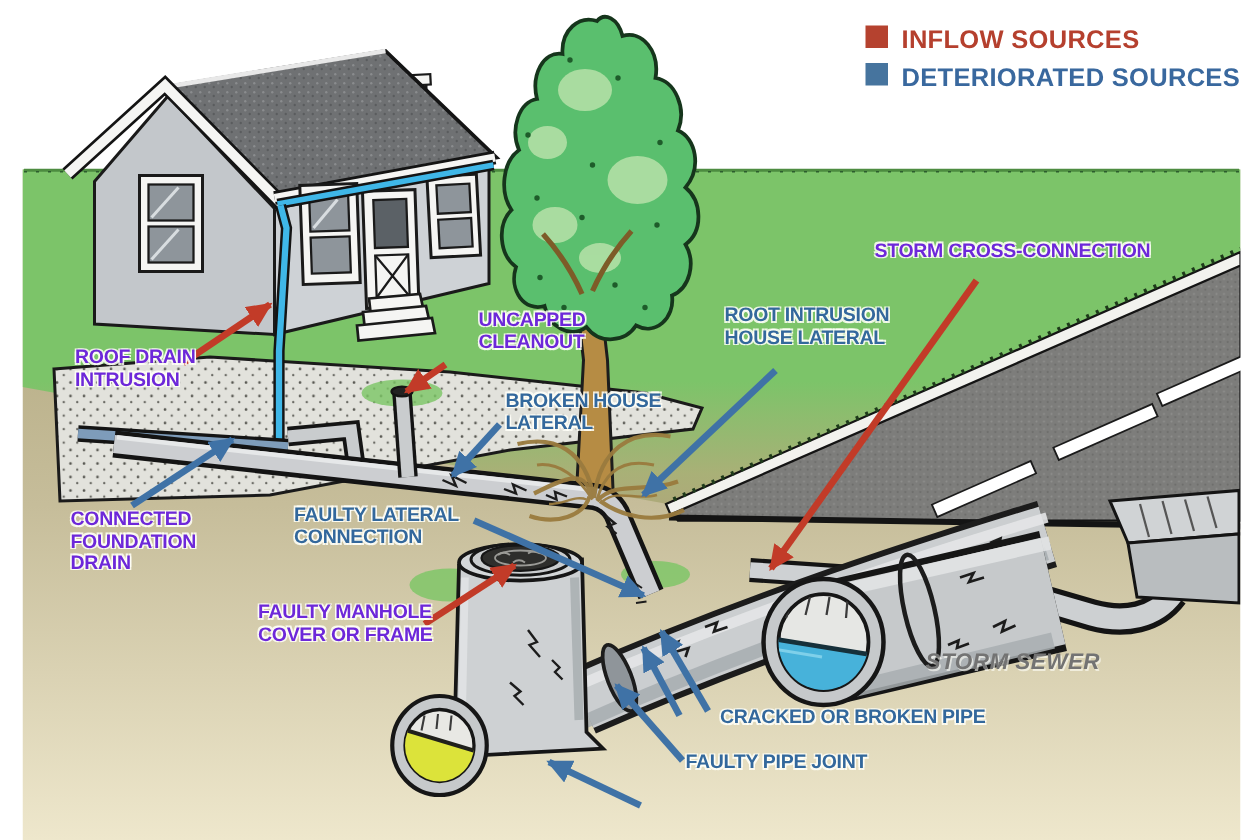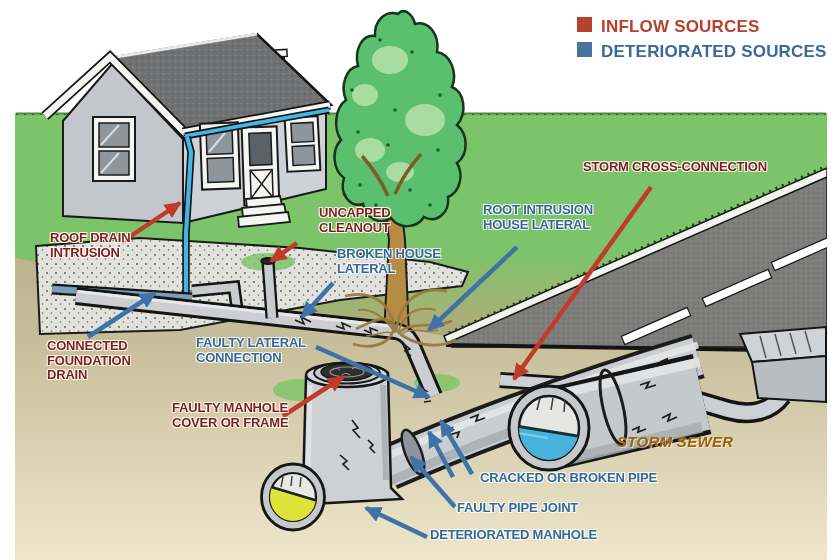--- a/index.html
+++ b/index.html
@@ -3,29 +3,29 @@
 <meta charset="utf-8">
 <style>
   html,body{margin:0;padding:0;background:#fff;}
   #stage{position:relative;width:840px;height:560px;overflow:hidden;background:#fff;
          font-family:"Liberation Sans",sans-serif;}
   #scene{position:absolute;left:0;top:0;}
   .callout{position:absolute;font:700 13px/14.5px "Liberation Sans",sans-serif;
     white-space:pre-line;letter-spacing:-0.2px;
     text-shadow:-1px -1px 0 rgba(255,255,248,.85),1px -1px 0 rgba(255,255,248,.85),
                 -1px 1px 0 rgba(255,255,248,.85),1px 1px 0 rgba(255,255,248,.85);}
-  .red{color:#7f1d1d;padding-left:20px;}
+  .red{color:#6d28d9;padding-left:20px;}
   .blue{color:#33689c;}
   .feature{position:absolute;font:700 italic 15px/16px "Liberation Sans",sans-serif;
-    color:#a16207;letter-spacing:.3px;
+    color:#737373;letter-spacing:.3px;
     text-shadow:1px 1px 0 rgba(255,255,248,.6);}
   #cal-roof-drain{left:30px;top:231px}
   #cal-foundation-drain{left:27px;top:339px}
   #cal-uncapped{left:299px;top:206px}
-  #cal-broken-lateral{left:337px;top:247px}
+  #cal-broken-lateral{left:337px;top:260px}
   #cal-root-intrusion{left:483px;top:203px}
   #cal-storm-cross{left:563px;top:160px}
   #cal-faulty-lateral{left:196px;top:336px}
   #cal-faulty-manhole{left:152px;top:401px}
   #cal-cracked{left:480px;top:471px}
   #cal-joint{left:457px;top:501px}
   #cal-det-manhole{left:430px;top:528px}
   #cal-sanitary{left:117px;top:489px}
   #cal-storm-sewer{left:617px;top:434px}
   #legend{position:absolute;left:577px;top:17px;}
@@ -372,17 +372,16 @@
 LATERAL</div>
 <div class="callout blue" id="cal-root-intrusion">ROOT INTRUSION
 HOUSE LATERAL</div>
 <div class="callout red" id="cal-storm-cross">STORM CROSS-CONNECTION</div>
 <div class="callout blue" id="cal-faulty-lateral">FAULTY LATERAL
 CONNECTION</div>
 <div class="callout red" id="cal-faulty-manhole">FAULTY MANHOLE
 COVER OR FRAME</div>
 <div class="callout blue" id="cal-cracked">CRACKED OR BROKEN PIPE</div>
 <div class="callout blue" id="cal-joint">FAULTY PIPE JOINT</div>
-<div class="callout blue" id="cal-det-manhole">DETERIORATED MANHOLE</div>
 
 <div class="feature" id="cal-storm-sewer">STORM SEWER</div>
 
 </div>
 
 </body></html>

